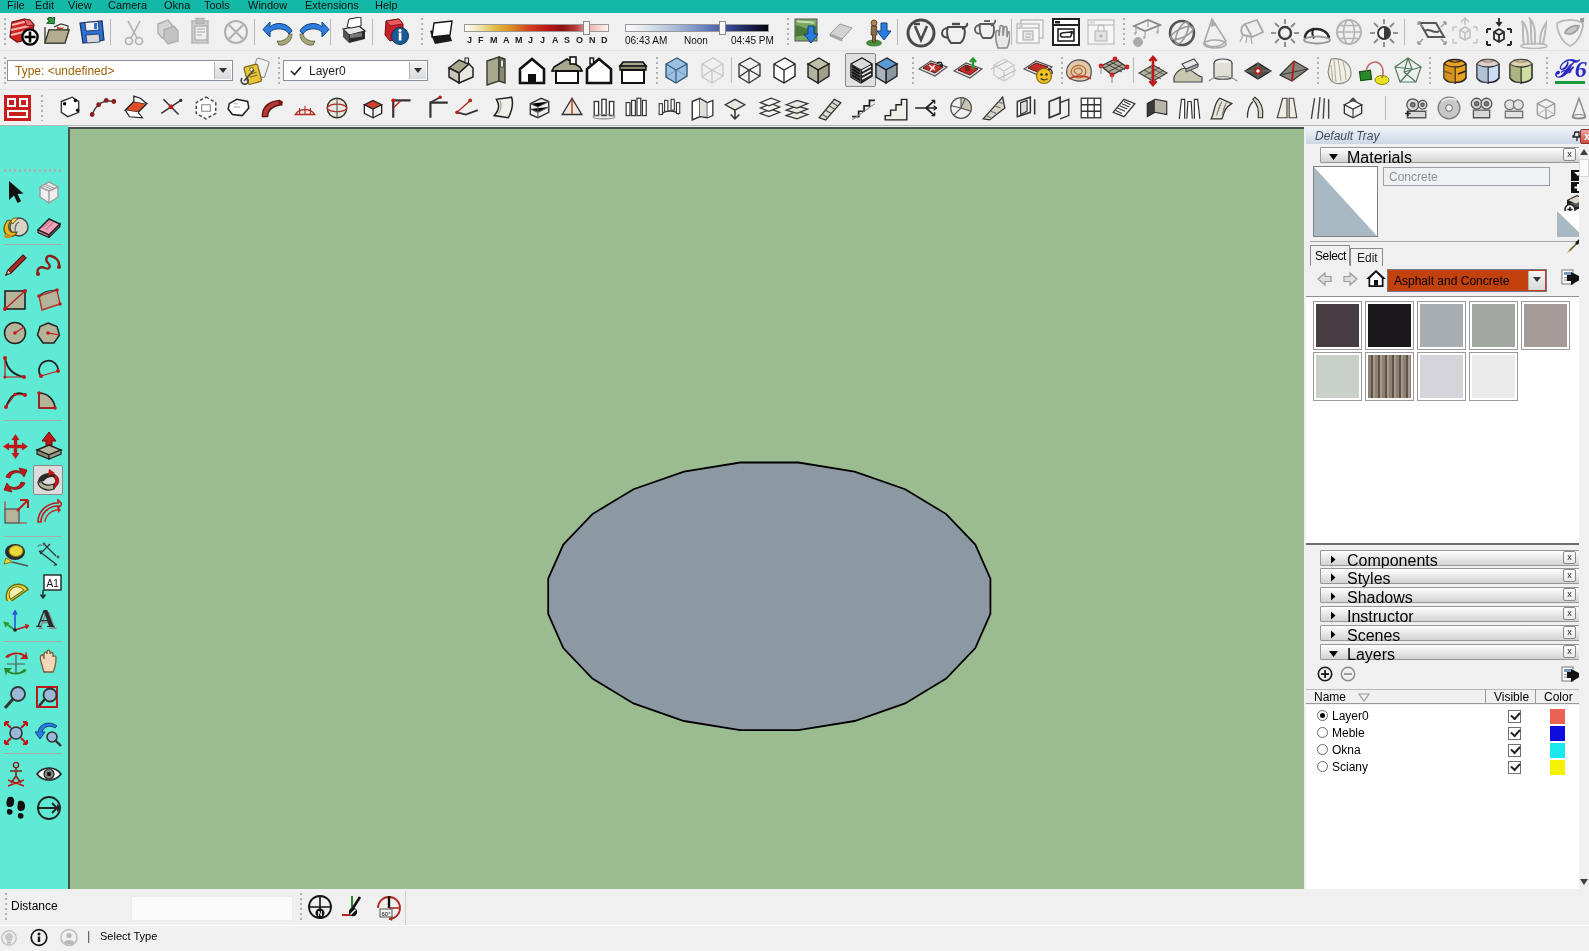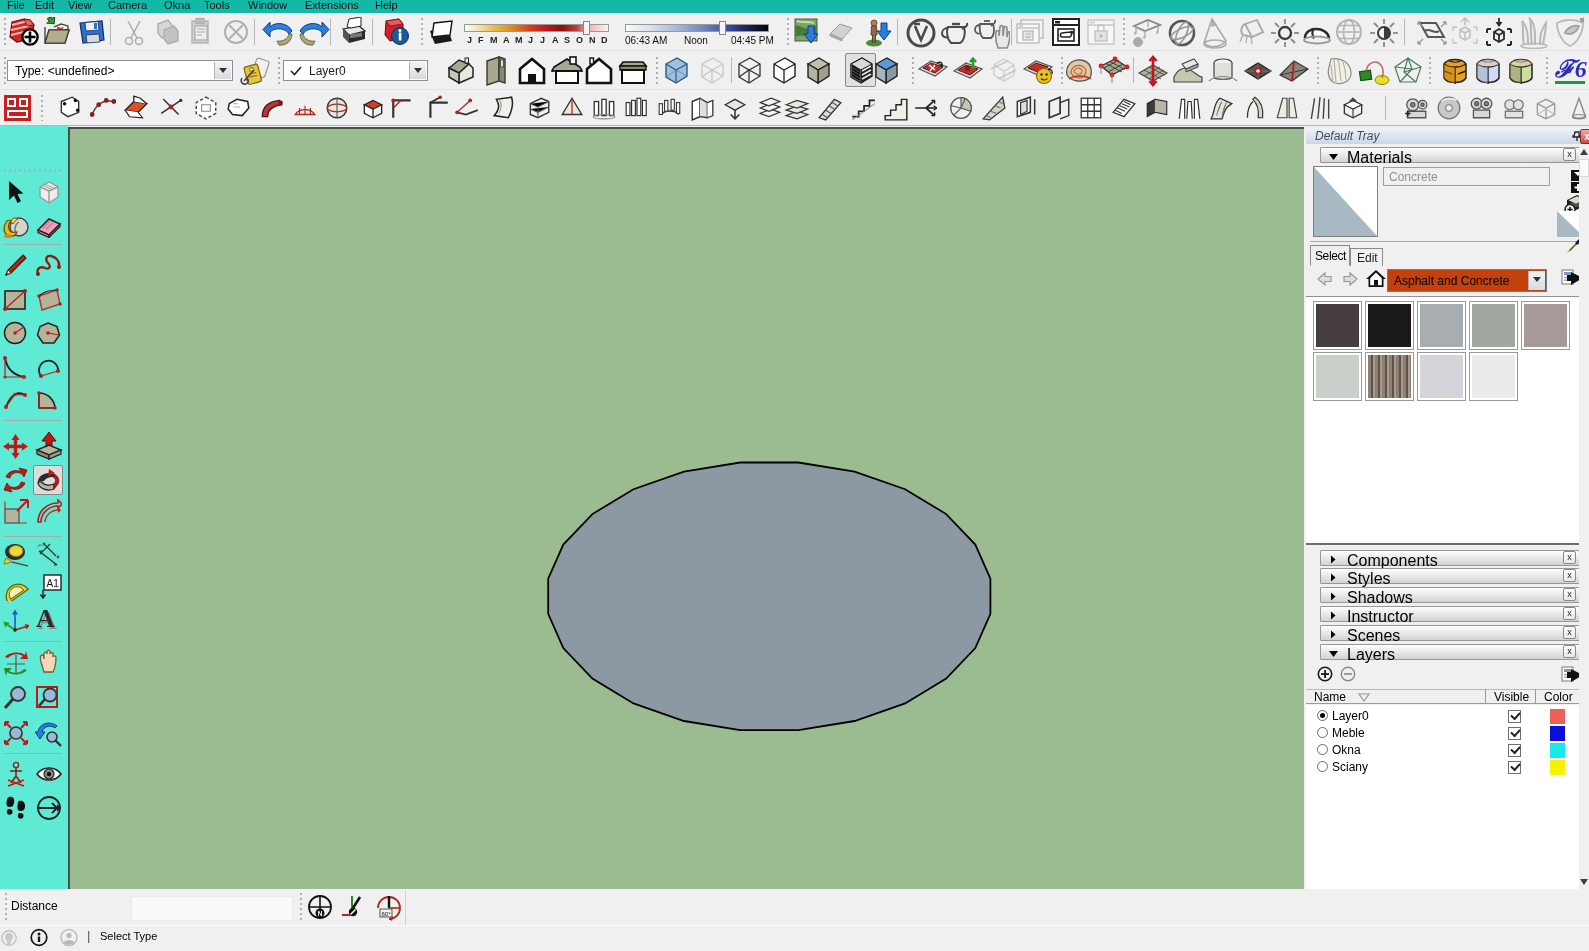--- a/index.html
+++ b/index.html
@@ -340,21 +340,21 @@
     <svg class="abs" style="left:1553px; top:4px;" width="34" height="32" viewBox="0 0 34 32">
         <g stroke="#b8b8b8" stroke-width="1.8" fill="none">
           <path d="M4 6 C12 2 22 2 30 6 C30 16 24 26 17 29 C10 26 4 16 4 6 Z"></path>
           <path d="M12 16 C14 10 22 8 26 9 C24 15 18 19 12 16 Z" fill="#c8c8c8" stroke="#a0a0a0"></path>
           <path d="M28 4 L31 1 M28 4 l3 0 M28 4 l0 -3" stroke="#999"></path>
         </g>
       </svg>
   </div>
   <div id="row2" class="trow">
     <div class="grip" style="left:3px; top:6px; height:28px;"></div>
-    <div class="abs" style="left:7px; top:9px; width:226px; height:21px; background:#fff; border:1px solid #8a9097; font-size:12px; color:#000000;">
+    <div class="abs" style="left:7px; top:9px; width:226px; height:21px; background:#fff; border:1px solid #8a9097; font-size:12px; color:#a16207;">
         <span style="position:absolute; left:7px; top:3px;">Type: &lt;undefined&gt;</span>
         <div class="combobtn"></div>
       </div>
     <svg class="abs" style="left:240px; top:4px;" width="32" height="32" viewBox="0 0 32 32">
         <g transform="rotate(18 16 16)">
           <rect x="13" y="3" width="13" height="17" rx="2" fill="#f0f0ee" stroke="#8a8a88" stroke-width="1"></rect>
         </g>
         <g transform="rotate(-15 14 20)">
           <rect x="6" y="10" width="14" height="18" rx="2" fill="#e8c43a" stroke="#7a651a" stroke-width="1.2"></rect>
           <circle cx="13" cy="14" r="1.8" fill="#fff" stroke="#7a651a"></circle>

